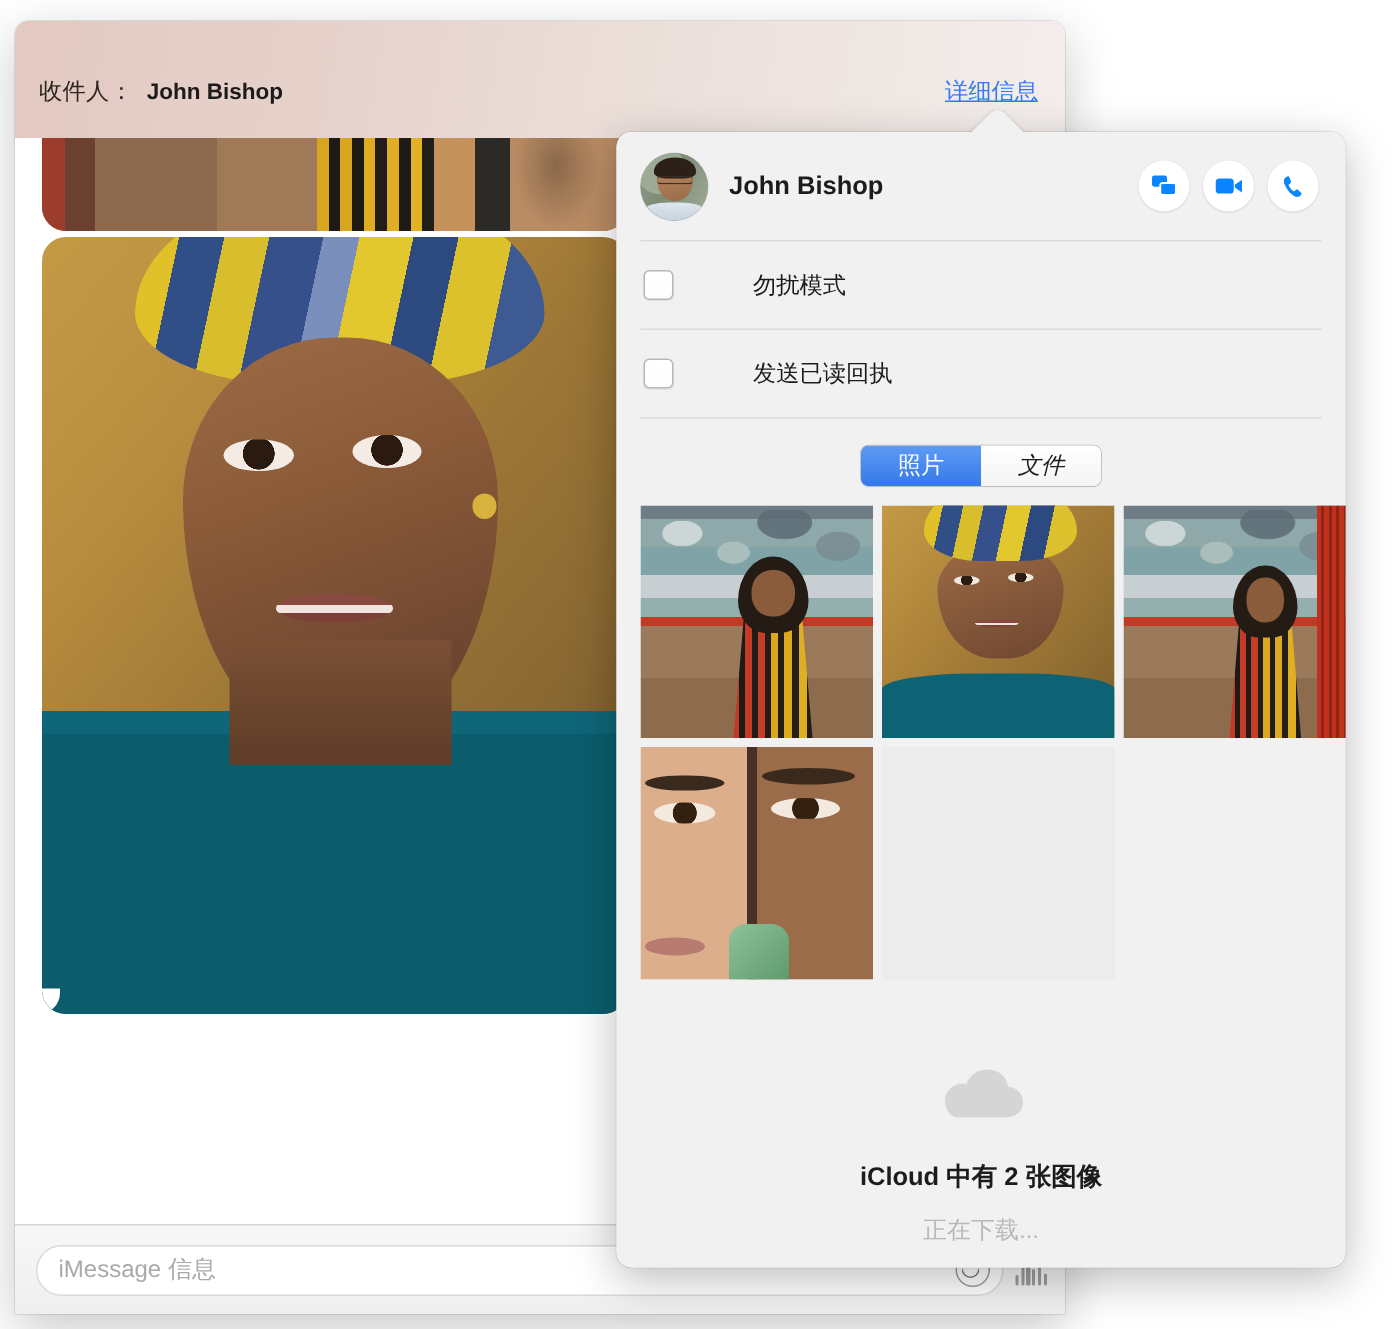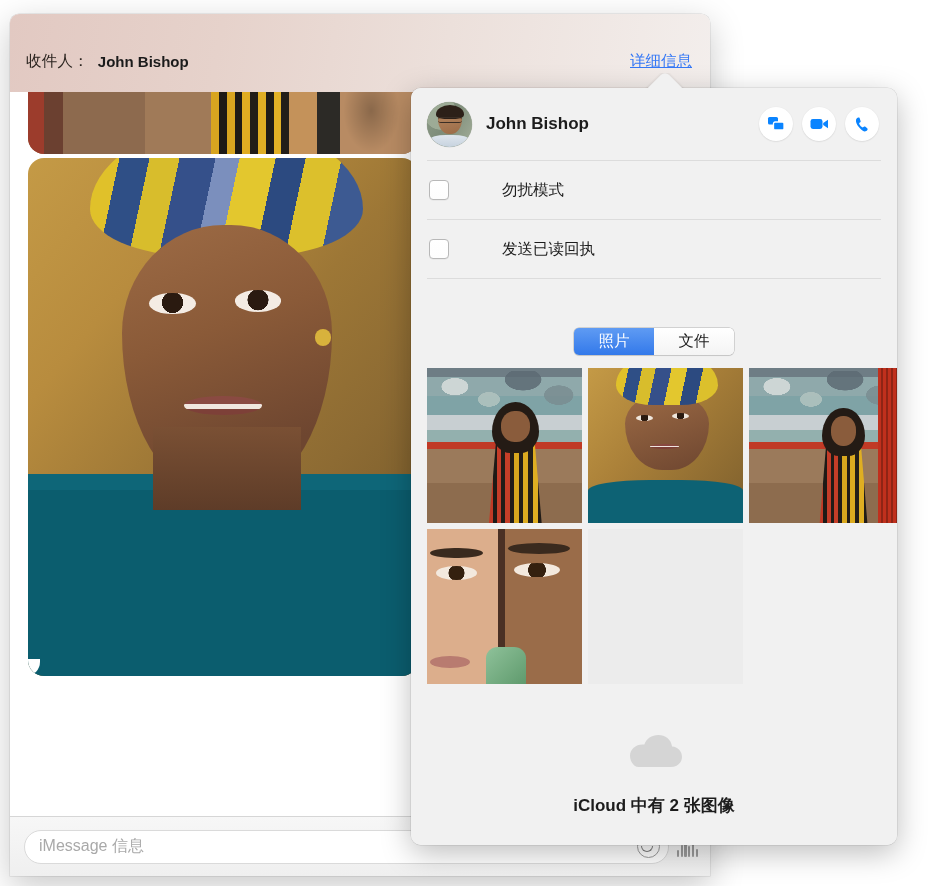--- a/index.html
+++ b/index.html
@@ -429,39 +429,39 @@
     display: flex;
     justify-content: center;
     padding: 18px 0 13px 0;
   }
   .segmented {
     display: flex;
     height: 27px;
     border-radius: 5px;
     overflow: hidden;
     box-shadow: 0 0 0 0.5px #b4b4b4, 0 0.5px 1px rgba(0,0,0,0.1);
-    margin-top: 31px;
   }
   .seg {
     min-width: 80px;
     display: flex;
     align-items: center;
     justify-content: center;
     font-size: 15.5px;
     cursor: pointer;
     padding: 0 12px;
     box-sizing: border-box;
   }
   .seg.on {
     background: linear-gradient(180deg, #5f9bf3, #3379ea);
     color: #ffffff;
   }
   .seg.off {
     background: linear-gradient(180deg, #ffffff, #f4f4f4);
     color: #1b1b1b;
+    font-style: italic;
   }
 
   .grid {
     display: grid;
     grid-template-columns: repeat(3, 155px);
     gap: 6px;
     padding: 0 16px;
     justify-content: start;
   }
   .cell {
@@ -799,18 +799,19 @@
         <div class="cell empty"></div>
 
         <div class="cell blank"></div>
       </div>
 
       <div class="icloud-area">
         <svg class="cloud-icon" viewBox="0 0 64 34">
           <path d="M16.5 33h32c7 0 11.5-4.4 11.5-10.3 0-5.5-4.2-9.8-9.9-10.2C49 5.2 43.3 1 36.4 1 29.6 1 24.4 4.7 22.3 10.6c-.6-.1-1.2-.2-1.9-.2C13.6 10.4 8 15.3 8 21.6c0 6.5 4.3 11.4 8.5 11.4Z" fill="#d5d5d5"></path>
         </svg>
         <div class="icloud-title">iCloud 中有 2 张图像</div>
+        <div class="icloud-sub">正在下载...</div>
       </div>
 
     </div>
   </div>
 
 </div>
 
 </body></html>

